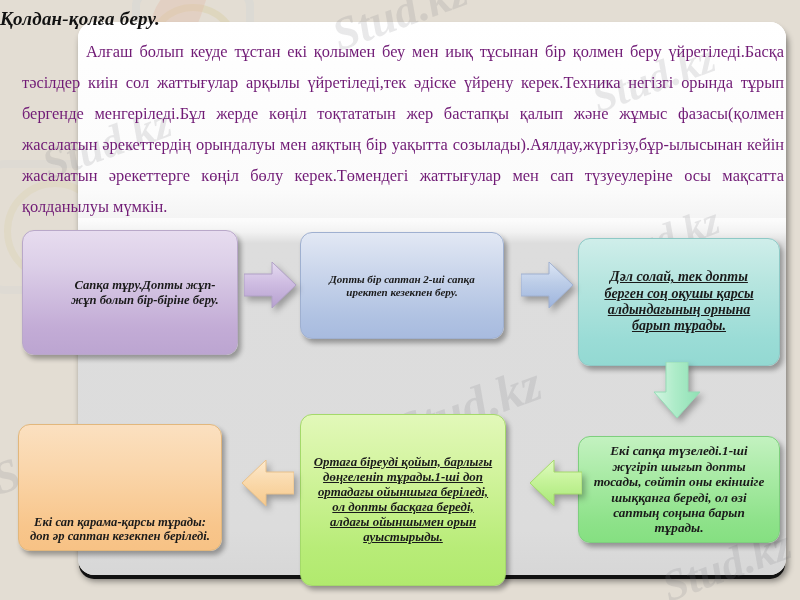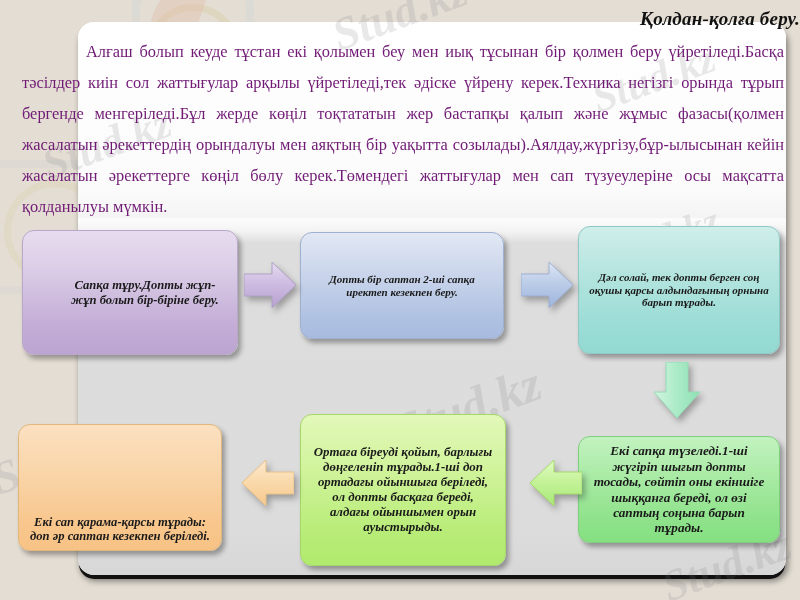--- a/index.html
+++ b/index.html
@@ -83,21 +83,21 @@
     position: absolute;
     border-radius: 18px;
     border: 8px solid rgba(175,200,215,.30);
   }
 
   
   #title {
     position: absolute;
     left: 0; right: 0;
     top: 8px;
-    text-align: right;
+    text-align: left;
     font-size: 19px;
     font-weight: bold;
     font-style: italic;
     color: #111;
     letter-spacing: .2px;
   }
   #body-text {
     position: absolute;
     left: 22px;
     right: 16px;
@@ -136,37 +136,39 @@
     padding-left: 40px;
   }
   #box2 {
     left: 300px; top: 232px; width: 204px; height: 107px;
     font-size: 11px;
     border: 1px solid #9fb0d0;
     background: linear-gradient(to bottom, #e2e8f4 0%, #ccd7ec 35%, #b0c2e2 80%, #a8bbdf 100%);
     justify-content: flex-end;
   }
   #box3 {
-    left: 578px; top: 226px; width: 202px; height: 128px;
-    font-size: 11px;
+    left: 578px; top: 238px; width: 202px; height: 128px;
+    font-size: 14px;
     border: 1px solid #8ec9c6;
     background: linear-gradient(to bottom, #cfeeea 0%, #b6e5df 35%, #9adcd6 80%, #93d9d2 100%);
+    text-decoration: underline;
   }
   #box4 {
     left: 18px; top: 424px; width: 204px; height: 127px;
     font-size: 12.6px;
     border: 1px solid #e2b77c;
     background: linear-gradient(to bottom, #fbe0c0 0%, #fad6ab 35%, #f8c68c 80%, #f7c285 100%);
     align-items: flex-end;
   }
   #box5 {
-    left: 300px; top: 414px; width: 206px; height: 152px;
+    left: 300px; top: 414px; width: 206px; height: 172px;
     font-size: 12.9px;
     border: 1px solid #a4d96a;
     background: linear-gradient(to bottom, #e2f8b9 0%, #d3f49f 32%, #b8ec78 78%, #b1ea6e 100%);
+    text-decoration: underline;
   }
   #box6 {
     left: 578px; top: 436px; width: 202px; height: 107px;
     font-size: 13.2px;
     border: 1px solid #7ecf7e;
     background: linear-gradient(to bottom, #c3f2c0 0%, #abeba7 35%, #8ee28a 80%, #85e081 100%);
   }
 
   
   .arrow {

